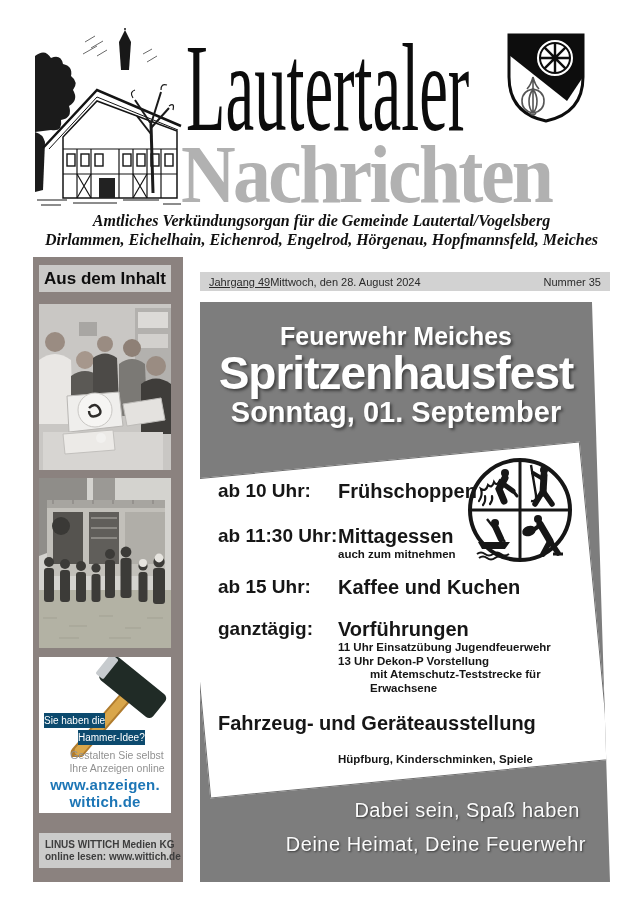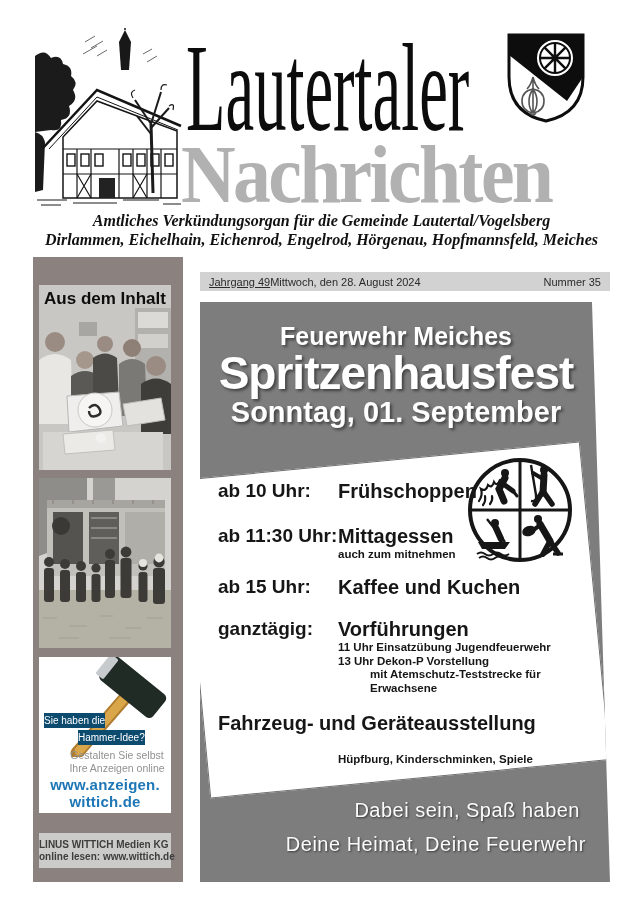--- a/index.html
+++ b/index.html
@@ -21,35 +21,35 @@
   .subt1{top:212px;} .subt2{top:231px;}
 
   
   .issuebar{left:200px;top:272px;width:410px;height:19px;background:#d2d2d2;
      font-size:11px;color:#2a2a2a;display:flex;align-items:center;}
   .issuebar .l{margin-left:9px;text-decoration:underline;} .issuebar .c{flex:1;text-align:left;}
   .issuebar .r{margin-right:9px;}
 
   
   .sidebar{left:33px;top:257px;width:150px;height:625px;background:#8b827f;}
-  .sb-head{left:6px;top:28px;width:132px;height:27px;background:#cac9c7;color:#0d0d0d;
+  .sb-head{left:6px;top:8px;width:132px;height:27px;background:#cac9c7;color:#0d0d0d;
      font-weight:bold;font-size:17px;display:flex;align-items:center;justify-content:center;}
   .photo{left:6px;width:132px;overflow:hidden;}
   .photo1{top:47px;height:166px;} .photo2{top:221px;height:170px;}
   .adbox{left:6px;top:400px;width:132px;height:156px;background:#ffffff;}
   .badge{background:#0c4a6e;color:#fff;font-size:10px;padding:2px 0;white-space:nowrap;}
   .badge1{left:5px;top:56px;} .badge2{left:39px;top:73px;}
   .adtxt{left:12px;width:132px;text-align:center;font-size:10.5px;color:#919191;white-space:nowrap;}
   .adt1{top:92px;} .adt2{top:105px;}
   .adurl{left:0;width:132px;text-align:center;font-size:15px;font-weight:bold;color:#1d76b6;
      letter-spacing:0.2px;white-space:nowrap;}
   .adu1{top:119px;} .adu2{top:136px;}
   .pubbox{left:6px;top:576px;width:132px;height:35px;background:#cbcbca;color:#3d3d3d;
      font-weight:bold;font-size:10px;line-height:12px;display:flex;flex-direction:column;
-     justify-content:center;box-sizing:border-box;white-space:nowrap;}
+     justify-content:center;padding-left:6px;box-sizing:border-box;white-space:nowrap;}
 
   
   .poster{left:200px;top:302px;width:410px;height:580px;background:#7d7d7d;
      clip-path:polygon(0 0,392px 0,410px 580px,0 580px);overflow:hidden;}
   .whitecard{left:-6px;top:158px;width:400px;height:318px;background:#ffffff;
      border:1px solid #6e6e6e;transform:rotate(-5.5deg);}
   .ptxt{left:0;width:392px;text-align:center;color:#ffffff;
      text-shadow:2px 2px 3px rgba(45,45,45,0.75);white-space:nowrap;}
   .porg{top:20px;font-size:25px;font-weight:600;}
   .ptitle{top:44px;font-size:46px;font-weight:bold;letter-spacing:-1px;}

